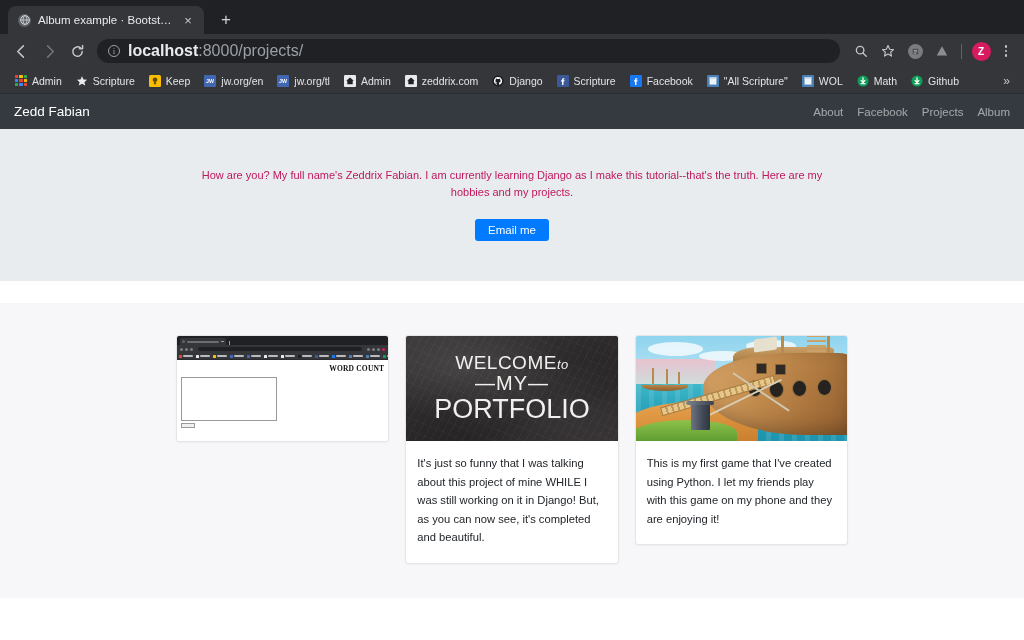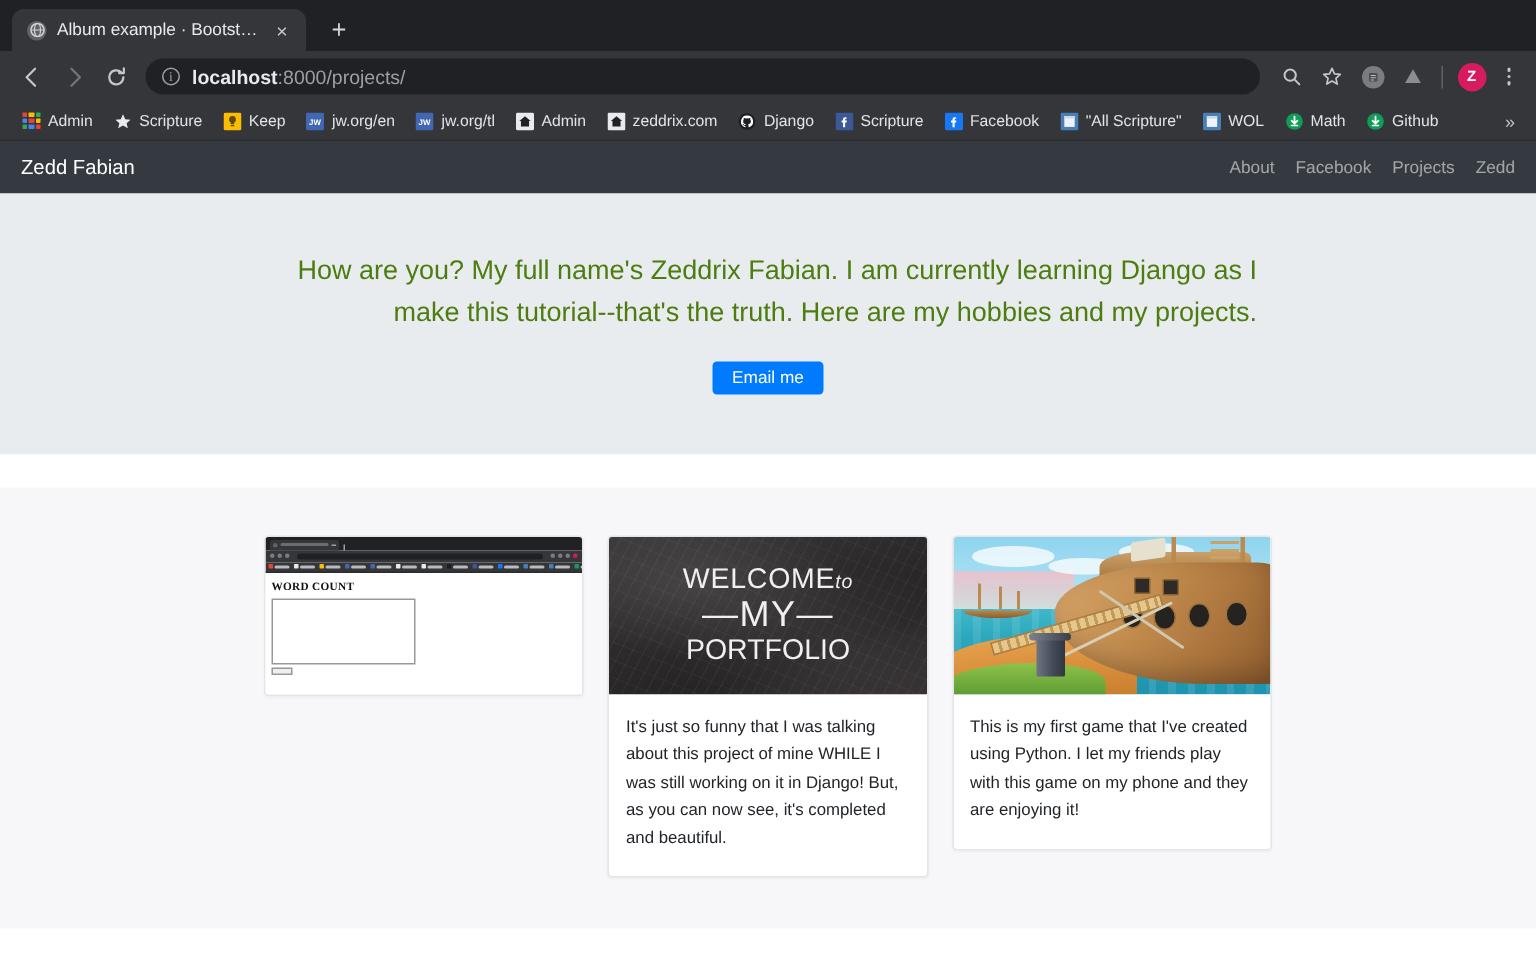--- a/index.html
+++ b/index.html
@@ -58,21 +58,21 @@
     flex: 1 1 auto; height: 24px; background: #202124;
     border-radius: 12px; margin: 0 7px 0 5px;
     display: flex; align-items: center; padding: 0 11px; gap: 8px;
   }
   .omni-info {
     width: 12px; height: 12px; border-radius: 50%;
     border: 1.1px solid #9aa0a6; color: #9aa0a6;
     font-size: 9px; line-height: 10px; text-align: center;
     font-family: "Liberation Serif", serif; flex: 0 0 auto;
   }
-  .omni-url { font-size: 13px; color: #9aa0a6; white-space: nowrap; }
+  .omni-url { font-size: 16px; color: #9aa0a6; white-space: nowrap; }
   .omni-url .host { color: #e8eaed; font-weight: bold; }
   .tb-right { display: flex; align-items: center; gap: 3px; }
   .tb-icon {
     width: 24px; height: 24px; display: flex;
     align-items: center; justify-content: center; color: #c4c6c9;
   }
   .tb-icon svg { width: 14px; height: 14px; display: block; }
   .ext-dot {
     width: 15px; height: 15px; border-radius: 50%;
     background: #7a7c80; display: flex;
@@ -126,42 +126,42 @@
   .hero {
     background: #e9ecef; padding: 38px 0 40px;
     text-align: center;
   }
   .hero-inner { max-width: 700px; margin: 0 auto; }
   .hero h1 {
     font-size: 29px; color: #212529; font-weight: bold;
     letter-spacing: -0.2px; margin-bottom: 14px;
   }
   .hero p {
-    font-size: 18px; color: #4d7c0f; line-height: 1.55;
-    margin: 0 auto 18px; max-width: 652px; text-align: right;
+    font-size: 11px; color: #be185d; line-height: 1.55;
+    margin: 0 auto 18px; max-width: 652px;
   }
   .btn-email {
     display: inline-block; background: #007bff; color: #fff;
     font-size: 11.5px; padding: 5px 13px; border-radius: 3px;
     border: none; text-decoration: none;
   }
 
   .white-gap { height: 22px; background: #ffffff; }
 
   .album { background: #f7f7f9; padding: 32px 0 34px; }
   .album-inner {
     width: 672px; margin: 0 auto;
     display: flex; gap: 16px; align-items: flex-start;
   }
   .card {
     width: 214px; background: #ffffff;
     border: 1px solid #e4e5e7; border-radius: 3px;
     overflow: hidden; box-shadow: 0 1px 2px rgba(0,0,0,.04);
   }
-  .card-img { width: 100%; height: 105px; display: block; position: relative; overflow: hidden; }
+  .card-img { width: 100%; height: 105px; display: block; position: relative; overflow: hidden; text-align: right; }
   .card-body { padding: 13px 11px 16px; }
   .card-text { font-size: 11.2px; color: #212529; line-height: 1.65; }
 
   
   .mini { background: #ffffff; width: 100%; height: 100%; position: relative; }
   .mini-tabstrip { height: 9px; background: #202124; display: flex; align-items: flex-end; padding-left: 3px; }
   .mini-tab { width: 46px; height: 7px; background: #35363a; border-radius: 2px 2px 0 0; display:flex; align-items:center; gap:2px; padding:0 2px;}
   .mini-tab i { display:block; }
   .mini-dot { width: 3px; height: 3px; border-radius: 50%; background:#5f6368; }
   .mini-bar { flex:1; height: 2px; background: #6b6d70; border-radius:1px; }
@@ -192,22 +192,22 @@
   }
   .chalk::after{
     content:""; position:absolute; inset:0;
     background:
       repeating-linear-gradient(118deg, rgba(255,255,255,.035) 0 1px, rgba(255,255,255,0) 1px 7px),
       repeating-linear-gradient(22deg, rgba(255,255,255,.025) 0 1px, rgba(255,255,255,0) 1px 11px);
     pointer-events:none;
   }
   .chalk-l1 { font-size:19px; letter-spacing:.5px; line-height:1; position:relative; z-index:1;}
   .chalk-l1 small { font-size:13px; text-transform:lowercase; font-style:italic; }
-  .chalk-l2 { font-size:24px; letter-spacing:1px; line-height:1.15; position:relative; z-index:1; }
-  .chalk-l3 { font-size:19px; letter-spacing:0px; line-height:1.05; position:relative; z-index:1;}
+  .chalk-l2 { font-size:20px; letter-spacing:1px; line-height:1.15; position:relative; z-index:1; }
+  .chalk-l3 { font-size:27px; letter-spacing:0px; line-height:1.05; position:relative; z-index:1;}
 
   
   .scene { width:100%; height:100%; position:relative; overflow:hidden;
     background: linear-gradient(180deg,#8fd4ee 0%,#b8e4f4 42%,#cfe9f2 55%,#cfe9f2 100%); }
   .scene .sky-pink { position:absolute; left:0; top:22%; width:38%; height:26%;
     background: linear-gradient(180deg, rgba(244,190,200,.85), rgba(244,212,180,.35)); }
   .scene .cloud { position:absolute; background:rgba(255,255,255,.75); border-radius:50%; }
   .scene .sea { position:absolute; left:0; right:0; top:46%; bottom:0;
     background: linear-gradient(180deg,#3fb8c9 0%,#2ba6bd 35%,#1d93ad 100%); }
   .scene .sea::after{content:"";position:absolute;inset:0;
@@ -457,21 +457,21 @@
   </div>
 
   <div class="page">
 
     <div class="site-navbar">
       <span class="brand">Zedd Fabian</span>
       <nav class="site-nav-links">
         <a href="#">About</a>
         <a href="#">Facebook</a>
         <a href="#">Projects</a>
-        <a href="#">Zedd</a>
+        <a href="#">Album</a>
       </nav>
     </div>
 
     <section class="hero">
       <div class="hero-inner">
         <p>How are you? My full name's Zeddrix Fabian. I am currently learning Django as I make this tutorial--that's the truth. Here are my hobbies and my projects.</p>
         <a class="btn-email" href="#">Email me</a>
       </div>
     </section>
 

